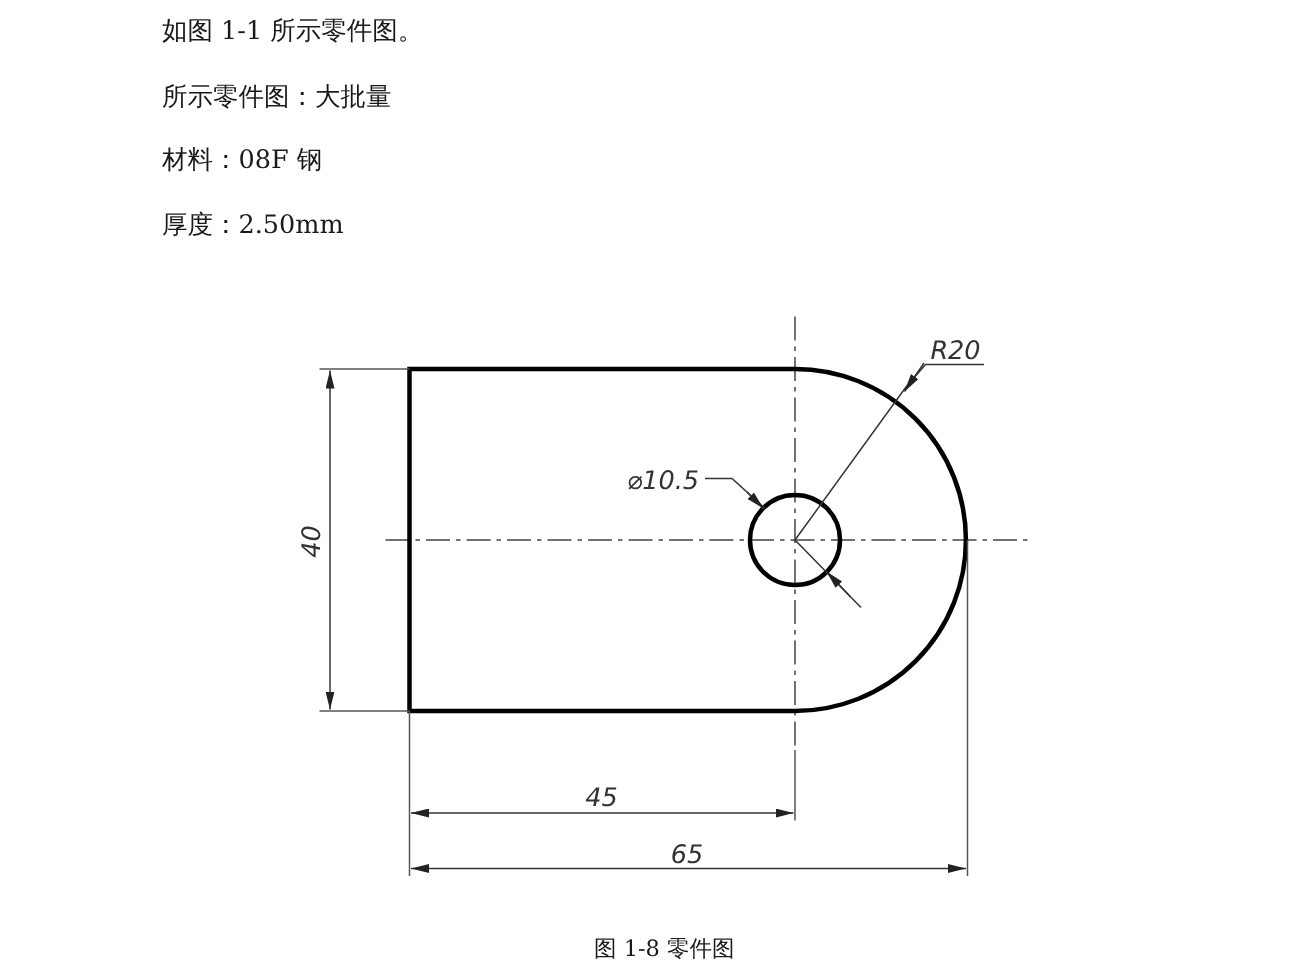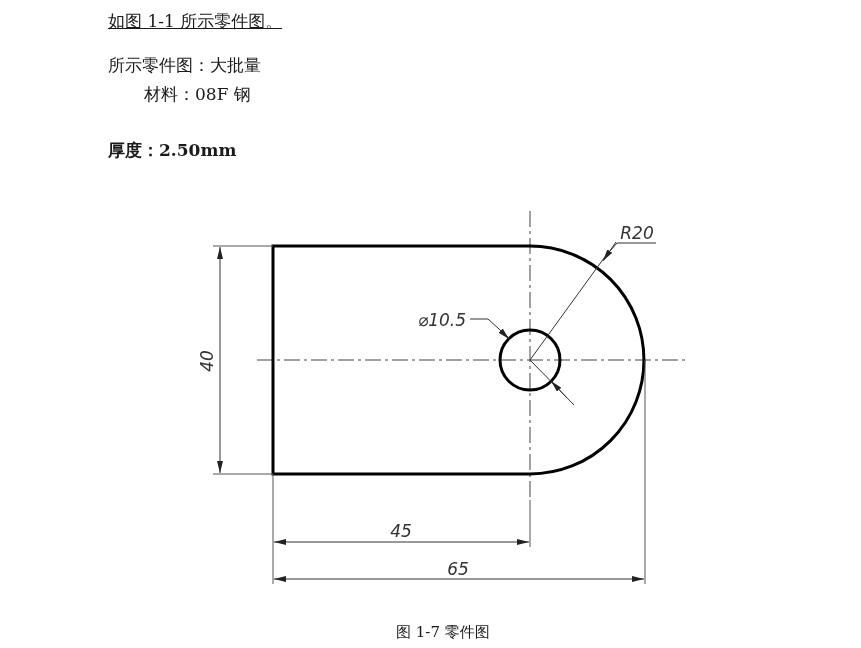--- a/index.html
+++ b/index.html
@@ -1,22 +1,22 @@
 <!DOCTYPE html>
 <html><head>
   <meta charset="utf-8">
   <style>
     html, body { margin: 0; padding: 0; background: #ffffff; }
     body { width: 861px; height: 648px; position: relative; overflow: hidden;
            font-family: "DejaVu Serif", "Liberation Serif", serif; color: #1a1a1a; }
     .line { position: absolute; left: 108px; font-size: 17px; line-height: 20px; white-space: nowrap; }
-    #l1 { top: 11px; text-decoration: underline; }
+    #l1 { top: 11px; }
     #l2 { top: 55px; }
-    #l3 { top: 84px; margin-left: 36px; }
-    #l4 { top: 140px; font-weight: bold; }
+    #l3 { top: 97px; }
+    #l4 { top: 140px; }
     .drawing { position: absolute; left: 0; top: 0; }
     .caption { position: absolute; top: 623px; left: 396px; font-size: 15px; line-height: 18px; white-space: nowrap; }
     .dimtext { font-family: "DejaVu Sans", "Liberation Sans", sans-serif; font-style: italic; font-size: 17px; fill: #333; }
   </style>
 </head>
 <body>
 
 <div id="l1" class="line">如图 1-1 所示零件图。</div>
 <div id="l2" class="line">所示零件图：大批量</div>
 <div id="l3" class="line">材料：08F 钢</div>
@@ -61,13 +61,13 @@
     <line x1="567" y1="398" x2="551" y2="381" marker-end="url(#arr)"></line>
   </g>
 
   <text class="dimtext" x="0" y="0" transform="translate(213,361) rotate(-90)" text-anchor="middle">40</text>
   <text class="dimtext" x="401" y="537" text-anchor="middle">45</text>
   <text class="dimtext" x="458" y="575" text-anchor="middle">65</text>
   <text class="dimtext" x="637" y="239" text-anchor="middle">R20</text>
   <text class="dimtext" x="442" y="326" text-anchor="middle">⌀10.5</text>
 </svg>
 
-<div class="caption">图 1-7  零件图</div>
+<div class="caption">图 1-8  零件图</div>
 
 </body></html>

